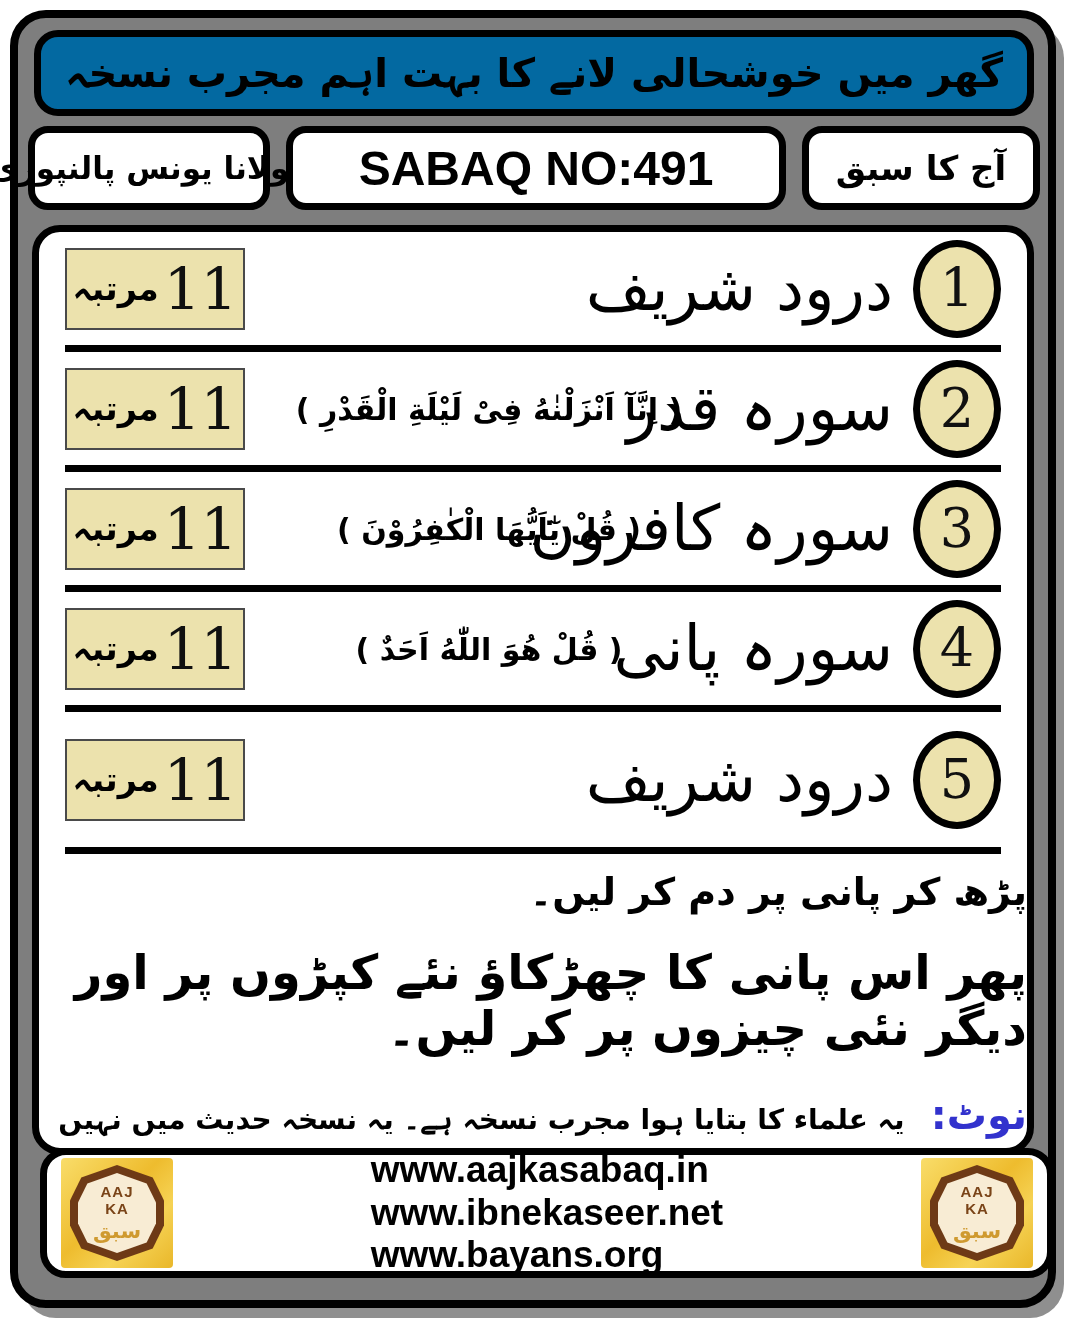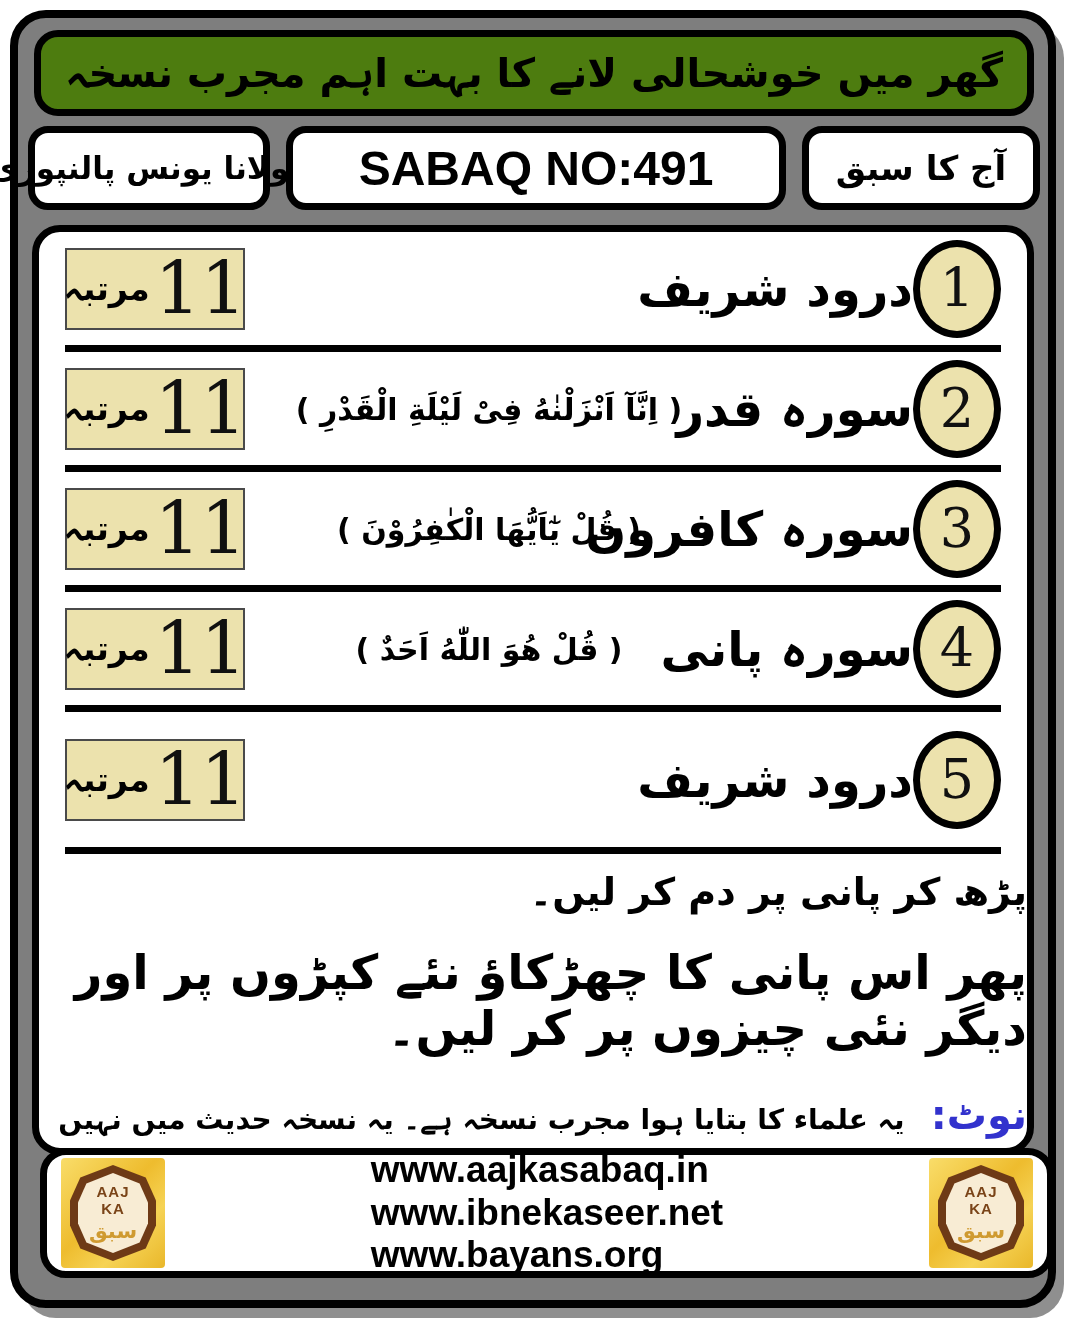--- a/index.html
+++ b/index.html
@@ -10,21 +10,21 @@
   }
   
   .frame {
     position:absolute; left:10px; top:10px; width:1030px; height:1282px;
     background:#7e7e7e; border:8px solid #000; border-radius:36px;
     box-shadow:10px 12px 0 -2px #8f8f8f;
   }
   
   .header-box {
     position:absolute; left:34px; top:30px; width:986px; height:72px;
-    background:#4d7c0f; border:7px solid #000; border-radius:24px;
+    background:#0369a1; border:7px solid #000; border-radius:24px;
     display:flex; align-items:center; justify-content:center;
   }
   .header-box .title {
     direction:rtl; font-size:40px; font-weight:bold; color:#000; white-space:nowrap;
   }
   
   .top-row {
     position:absolute; left:28px; top:126px; width:1012px; height:84px;
     display:flex; gap:16px;
   }
@@ -50,33 +50,33 @@
     position:relative; display:flex; flex-direction:row-reverse;
     align-items:center; height:113px; padding:0 26px;
   }
   .row.tall { height:135px; }
   .circle {
     flex:none; width:74px; height:84px; border:7px solid #000; border-radius:50%;
     background:#ece2ad; display:flex; align-items:center; justify-content:center;
     font-family:"DejaVu Serif", serif; font-size:54px; color:#111;
   }
   .row .rtitle {
-    direction:rtl; font-size:48px; font-weight:bold; white-space:nowrap;
+    direction:rtl; font-size:63px; font-weight:normal; margin-right:20px; white-space:nowrap;
   }
   .row .arabic {
     position:absolute; left:235px; top:50%; transform:translateY(-50%);
     width:430px; text-align:center; direction:rtl;
     font-size:30px; font-weight:bold; white-space:nowrap;
   }
   .count {
     position:absolute; left:26px; top:50%; transform:translateY(-50%);
     width:176px; height:78px; background:#ece2ad; border:2px solid #4a4a4a;
     display:flex; align-items:center; justify-content:center; direction:rtl; column-gap:5px;
   }
-  .count .num { font-family:"DejaVu Serif", serif; font-size:72px; line-height:1; color:#101010; }
+  .count .num { font-family:"DejaVu Serif", serif; font-size:58px; line-height:1; color:#101010; }
   .count .word { font-size:33px; font-weight:bold; line-height:1; }
   .divider { height:7px; background:#000; margin:0 26px; }
   
   .instructions { direction:rtl; }
   .instr-line1 { padding-top:16px; font-size:38px; font-weight:bold; }
   .instr-line2 { padding-top:30px; font-size:48px; font-weight:bold; }
   .note { padding-top:36px; font-size:32px; }
   .note .note-label { color:#3232cd; font-weight:bold; font-size:40px; margin-left:16px; }
   .note .note-text { font-weight:bold; font-size:28px; }
   
@@ -86,21 +86,21 @@
     display:flex; align-items:center; justify-content:space-between; padding:0 14px;
   }
   .websites {
     flex:1; display:flex; justify-content:center;
   }
   .websites .stack {
     text-align:left; font-family:"Liberation Sans", sans-serif;
     font-weight:bold; font-size:37px; line-height:1.15; color:#000;
   }
   .logo {
-    position:relative; flex:none; width:104px; height:110px; border-radius:4px;
+    position:relative; flex:none; width:112px; height:110px; border-radius:4px;
     background:linear-gradient(135deg,#f9dd6a 0%,#eebc2e 45%,#f6d355 70%,#e9b72a 100%);
     overflow:hidden;
   }
   .logo .ring {
     position:absolute; left:9px; right:9px; top:7px; bottom:7px; background:#6e3a16;
     clip-path:polygon(50% 0%, 88% 13%, 100% 37%, 100% 63%, 88% 87%, 50% 100%, 12% 87%, 0% 63%, 0% 37%, 12% 13%);
   }
   .logo .inner {
     position:absolute; left:17px; right:17px; top:15px; bottom:15px; background:#f8ecd4;
     clip-path:polygon(50% 0%, 88% 13%, 100% 37%, 100% 63%, 88% 87%, 50% 100%, 12% 87%, 0% 63%, 0% 37%, 12% 13%);

